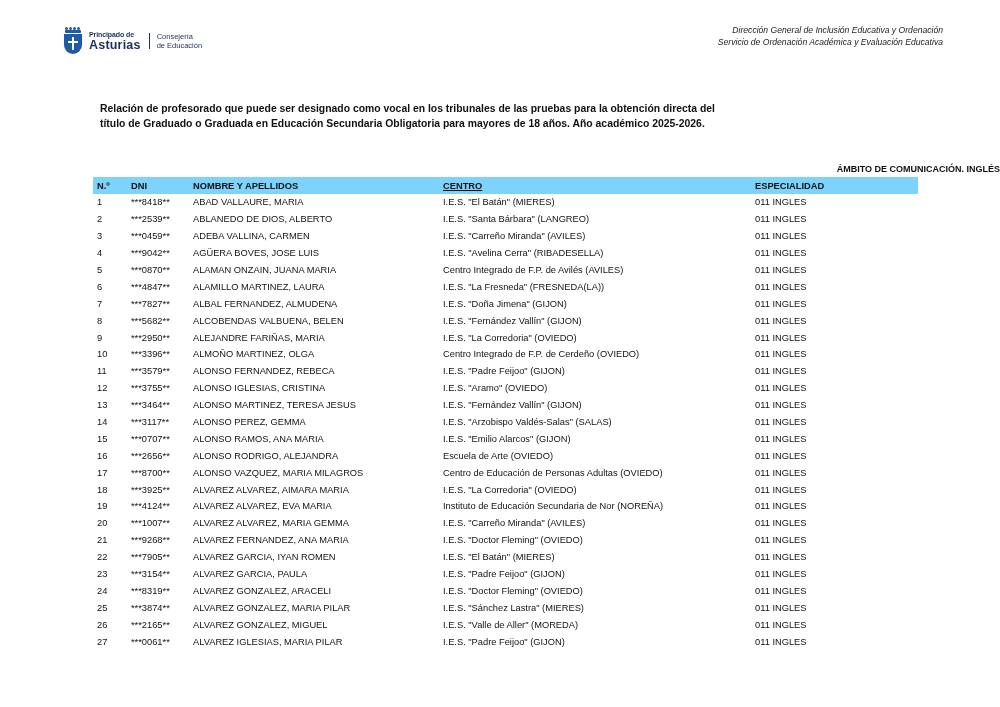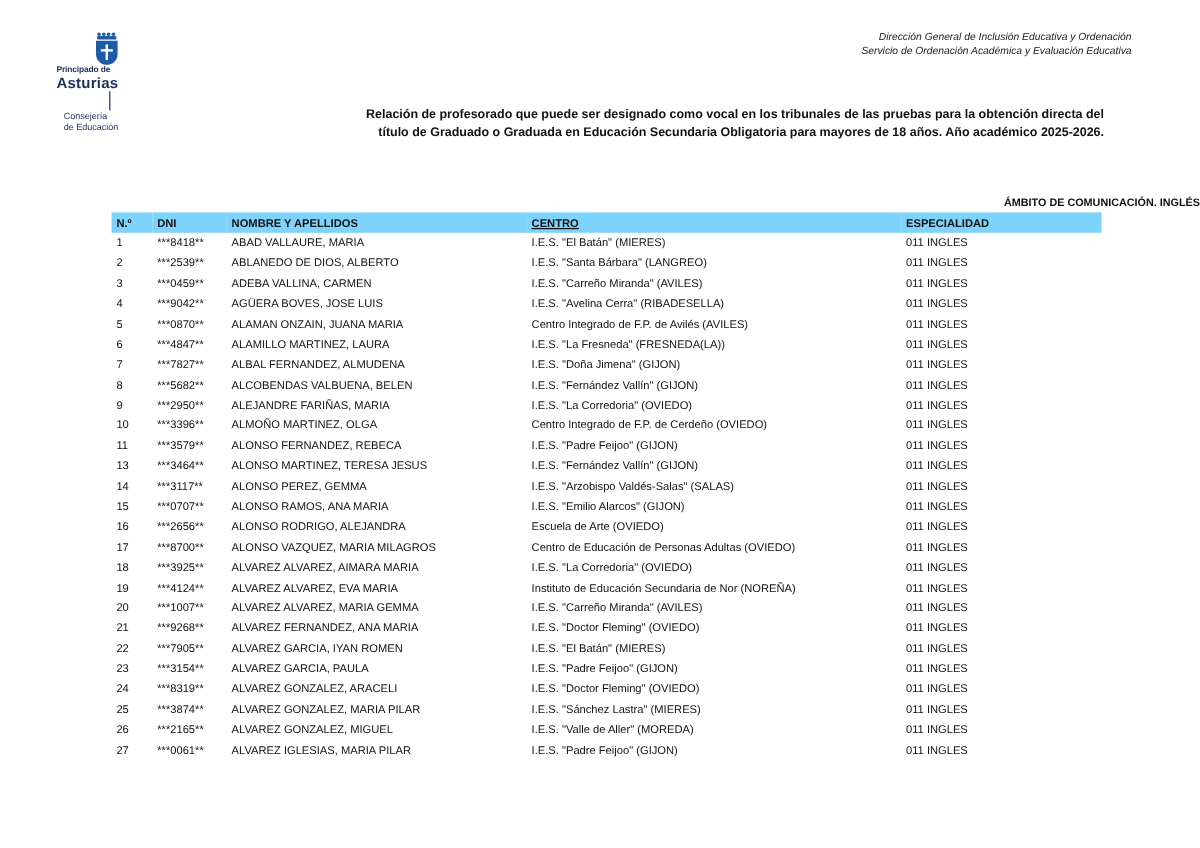--- a/index.html
+++ b/index.html
@@ -1,37 +1,37 @@
 <!DOCTYPE html>
 <html><head>
   <meta charset="utf-8">
   <style>
     * { box-sizing: border-box; margin: 0; padding: 0; }
     html, body { width: 1000px; height: 707px; background: #ffffff; overflow: hidden; }
     body { position: relative; font-family: "Liberation Sans", "DejaVu Sans", sans-serif; color: #111; }
 
-    .logo { position: absolute; left: 41px; top: 27px; display: flex; align-items: flex-end; flex-direction: column; }
+    .logo { position: absolute; left: 63px; top: 27px; display: flex; align-items: center; }
     .shield { width: 20px; height: 28px; position: relative; }
     .shield .crown { position: absolute; left: 2px; top: 0; width: 16px; height: 6px; }
     .shield .crown span { position: absolute; top: 0; width: 3px; height: 3px; background: #1f5aa6; border-radius: 50%; }
     .shield .crown .base { top: 3px; left: 0; width: 16px; height: 3px; border-radius: 1px; }
     .shield .body { position: absolute; left: 1px; top: 7px; width: 18px; height: 20px; background: #1f5aa6; border-radius: 0 0 9px 9px; }
     .shield .cross-v { position: absolute; left: 9px; top: 10px; width: 2px; height: 13px; background: #fff; }
     .shield .cross-h { position: absolute; left: 5px; top: 14px; width: 10px; height: 2px; background: #fff; }
     .brand { margin-left: 6px; line-height: 1; }
     .brand .small { font-size: 7px; font-weight: bold; color: #1c2e5a; display: block; letter-spacing: -0.1px; }
     .brand .big { font-size: 12.5px; font-weight: bold; color: #1c2e5a; display: block; margin-top: 1px; letter-spacing: 0.2px; }
     .logo-sep { width: 1px; height: 16px; background: #1c2e5a; margin: 0 7px 0 8px; }
     .dept { font-size: 7.5px; color: #1c2e5a; line-height: 1.25; }
     .dept span { display: block; }
 
     .org { position: absolute; right: 57px; top: 24px; text-align: right; font-style: italic; font-size: 8.6px; color: #222; line-height: 1.4; margin-left: 16px; }
     .org span { display: block; }
 
-    .title { position: absolute; left: 100px; width: 820px; top: 88px; text-align: right; font-weight: bold; font-size: 10.4px; line-height: 1.45; color: #111; }
+    .title { position: absolute; left: 100px; width: 820px; top: 101px; text-align: left; font-weight: bold; font-size: 10.4px; line-height: 1.45; color: #111; }
     .title span { display: block; }
 
     .scope { position: absolute; left: 0; width: 1000px; top: 164px; text-align: right; font-weight: bold; font-size: 9px; color: #111; }
 
     table { position: absolute; left: 93px; top: 177px; width: 825px; border-collapse: collapse; font-size: 9.3px; }
     thead tr { background: #7dd3fc; }
     th { text-align: left; font-weight: bold; height: 17px; padding: 0 0 0 4px; color: #111; }
     td { height: 16.9px; padding: 0 0 0 4px; white-space: nowrap; color: #111; }
     .c-n { width: 34px; }
     .c-dni { width: 62px; }
@@ -160,20 +160,27 @@
         <td>011 INGLES</td>
       </tr>
       <tr>
         <td>11</td>
         <td>***3579**</td>
         <td>ALONSO FERNANDEZ, REBECA</td>
         <td>I.E.S. "Padre Feijoo" (GIJON)</td>
         <td>011 INGLES</td>
       </tr>
       <tr>
+        <td>12</td>
+        <td>***3755**</td>
+        <td>ALONSO IGLESIAS, CRISTINA</td>
+        <td>I.E.S. "Aramo" (OVIEDO)</td>
+        <td>011 INGLES</td>
+      </tr>
+      <tr>
         <td>13</td>
         <td>***3464**</td>
         <td>ALONSO MARTINEZ, TERESA JESUS</td>
         <td>I.E.S. "Fernández Vallín" (GIJON)</td>
         <td>011 INGLES</td>
       </tr>
       <tr>
         <td>14</td>
         <td>***3117**</td>
         <td>ALONSO PEREZ, GEMMA</td>

